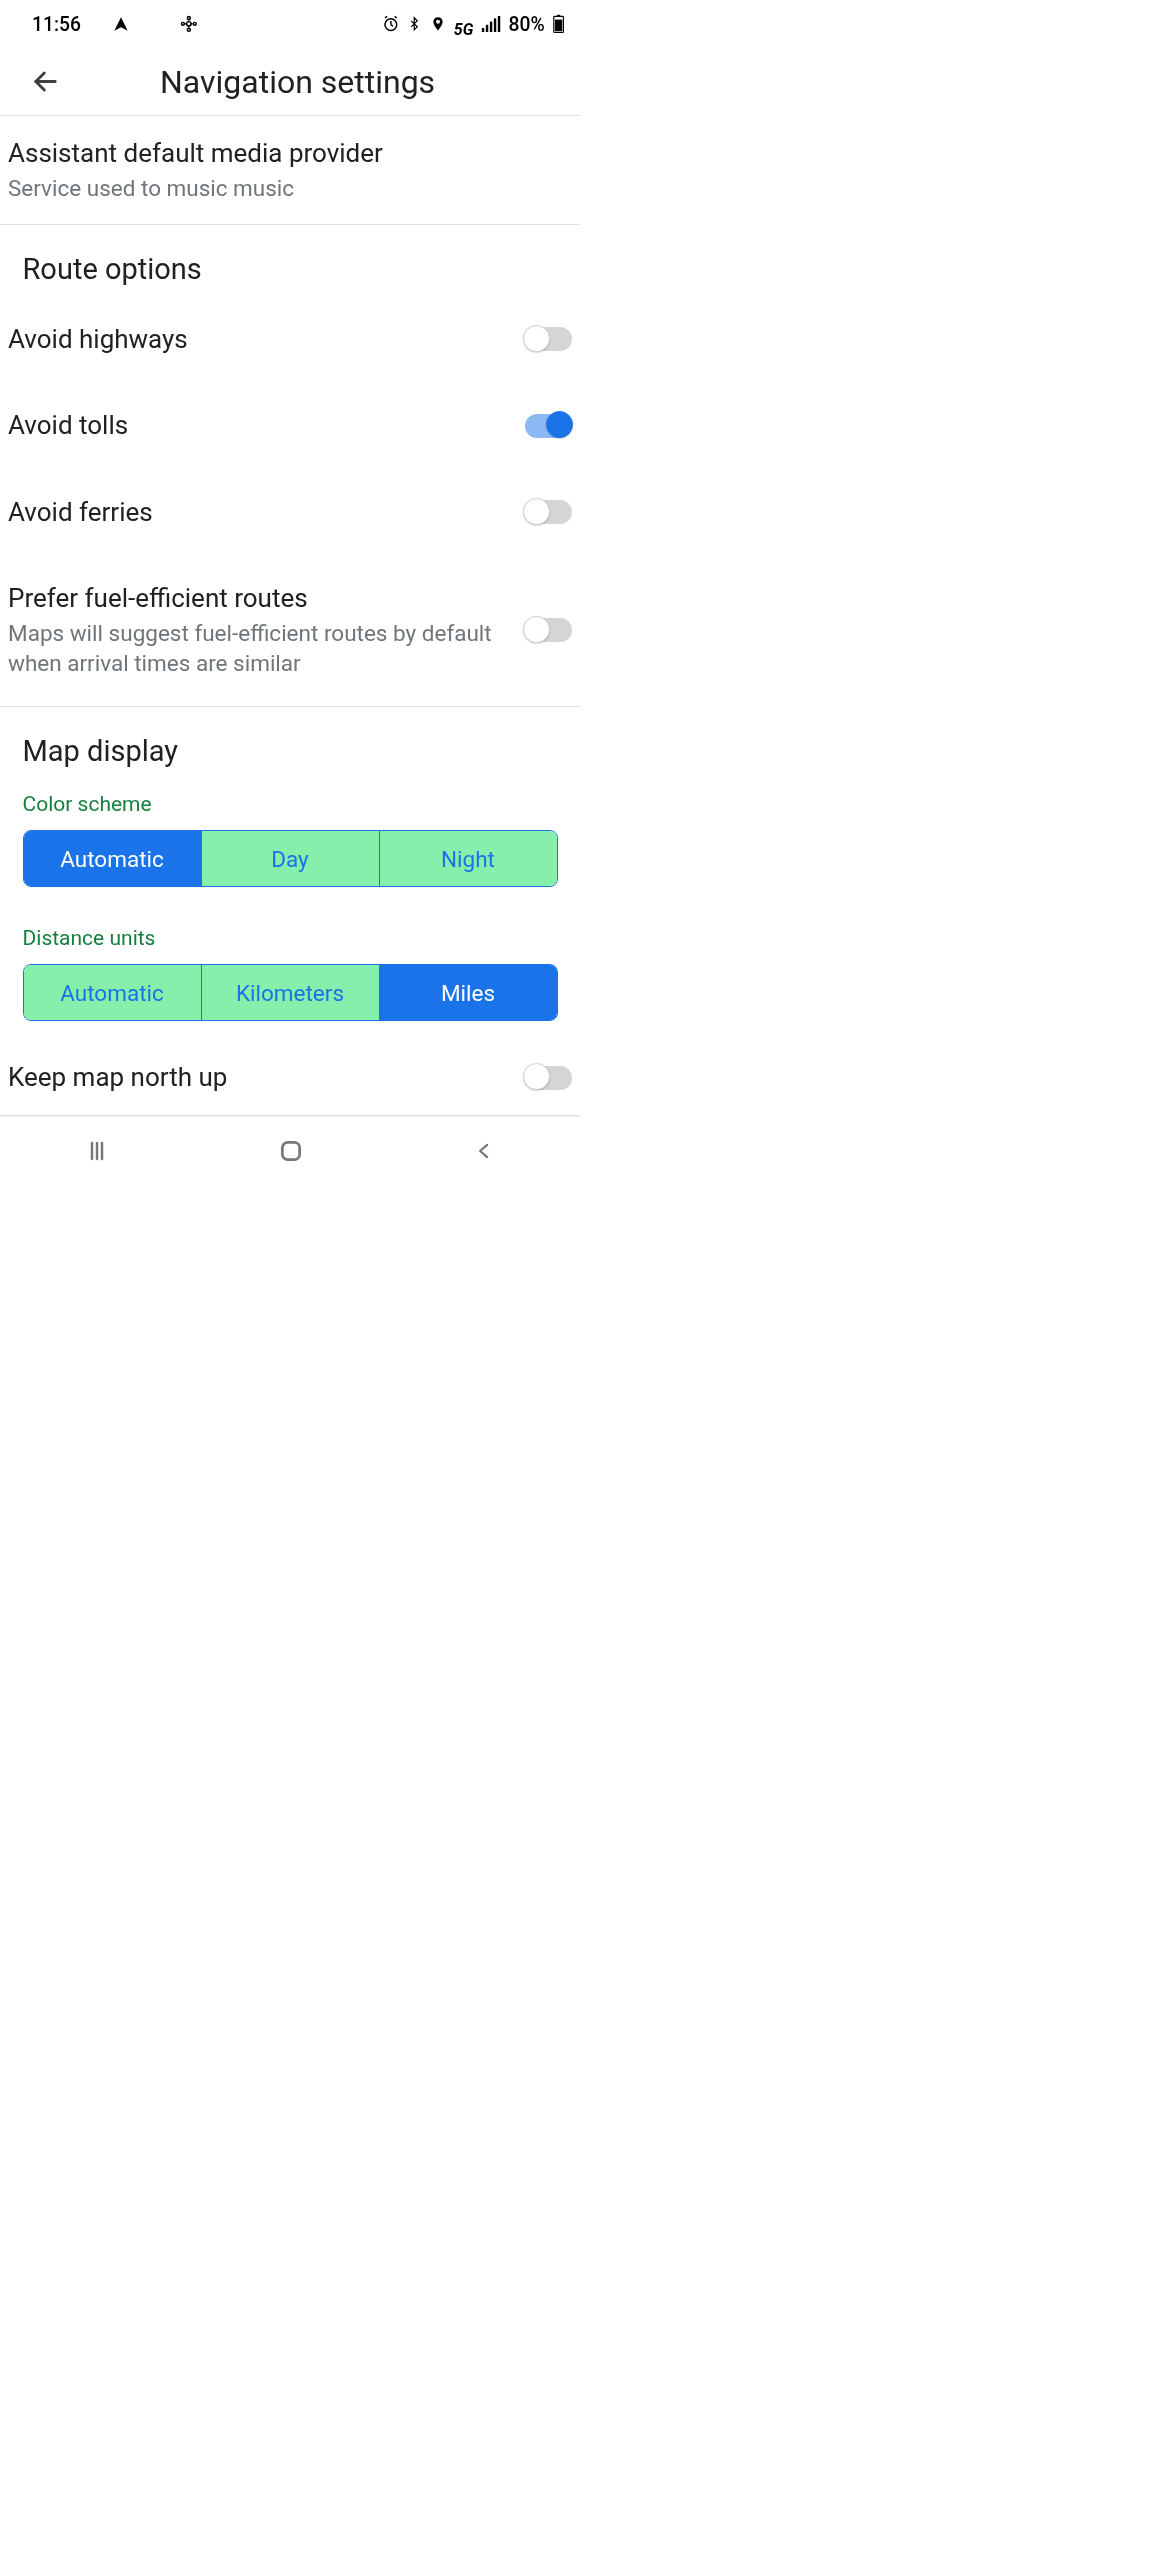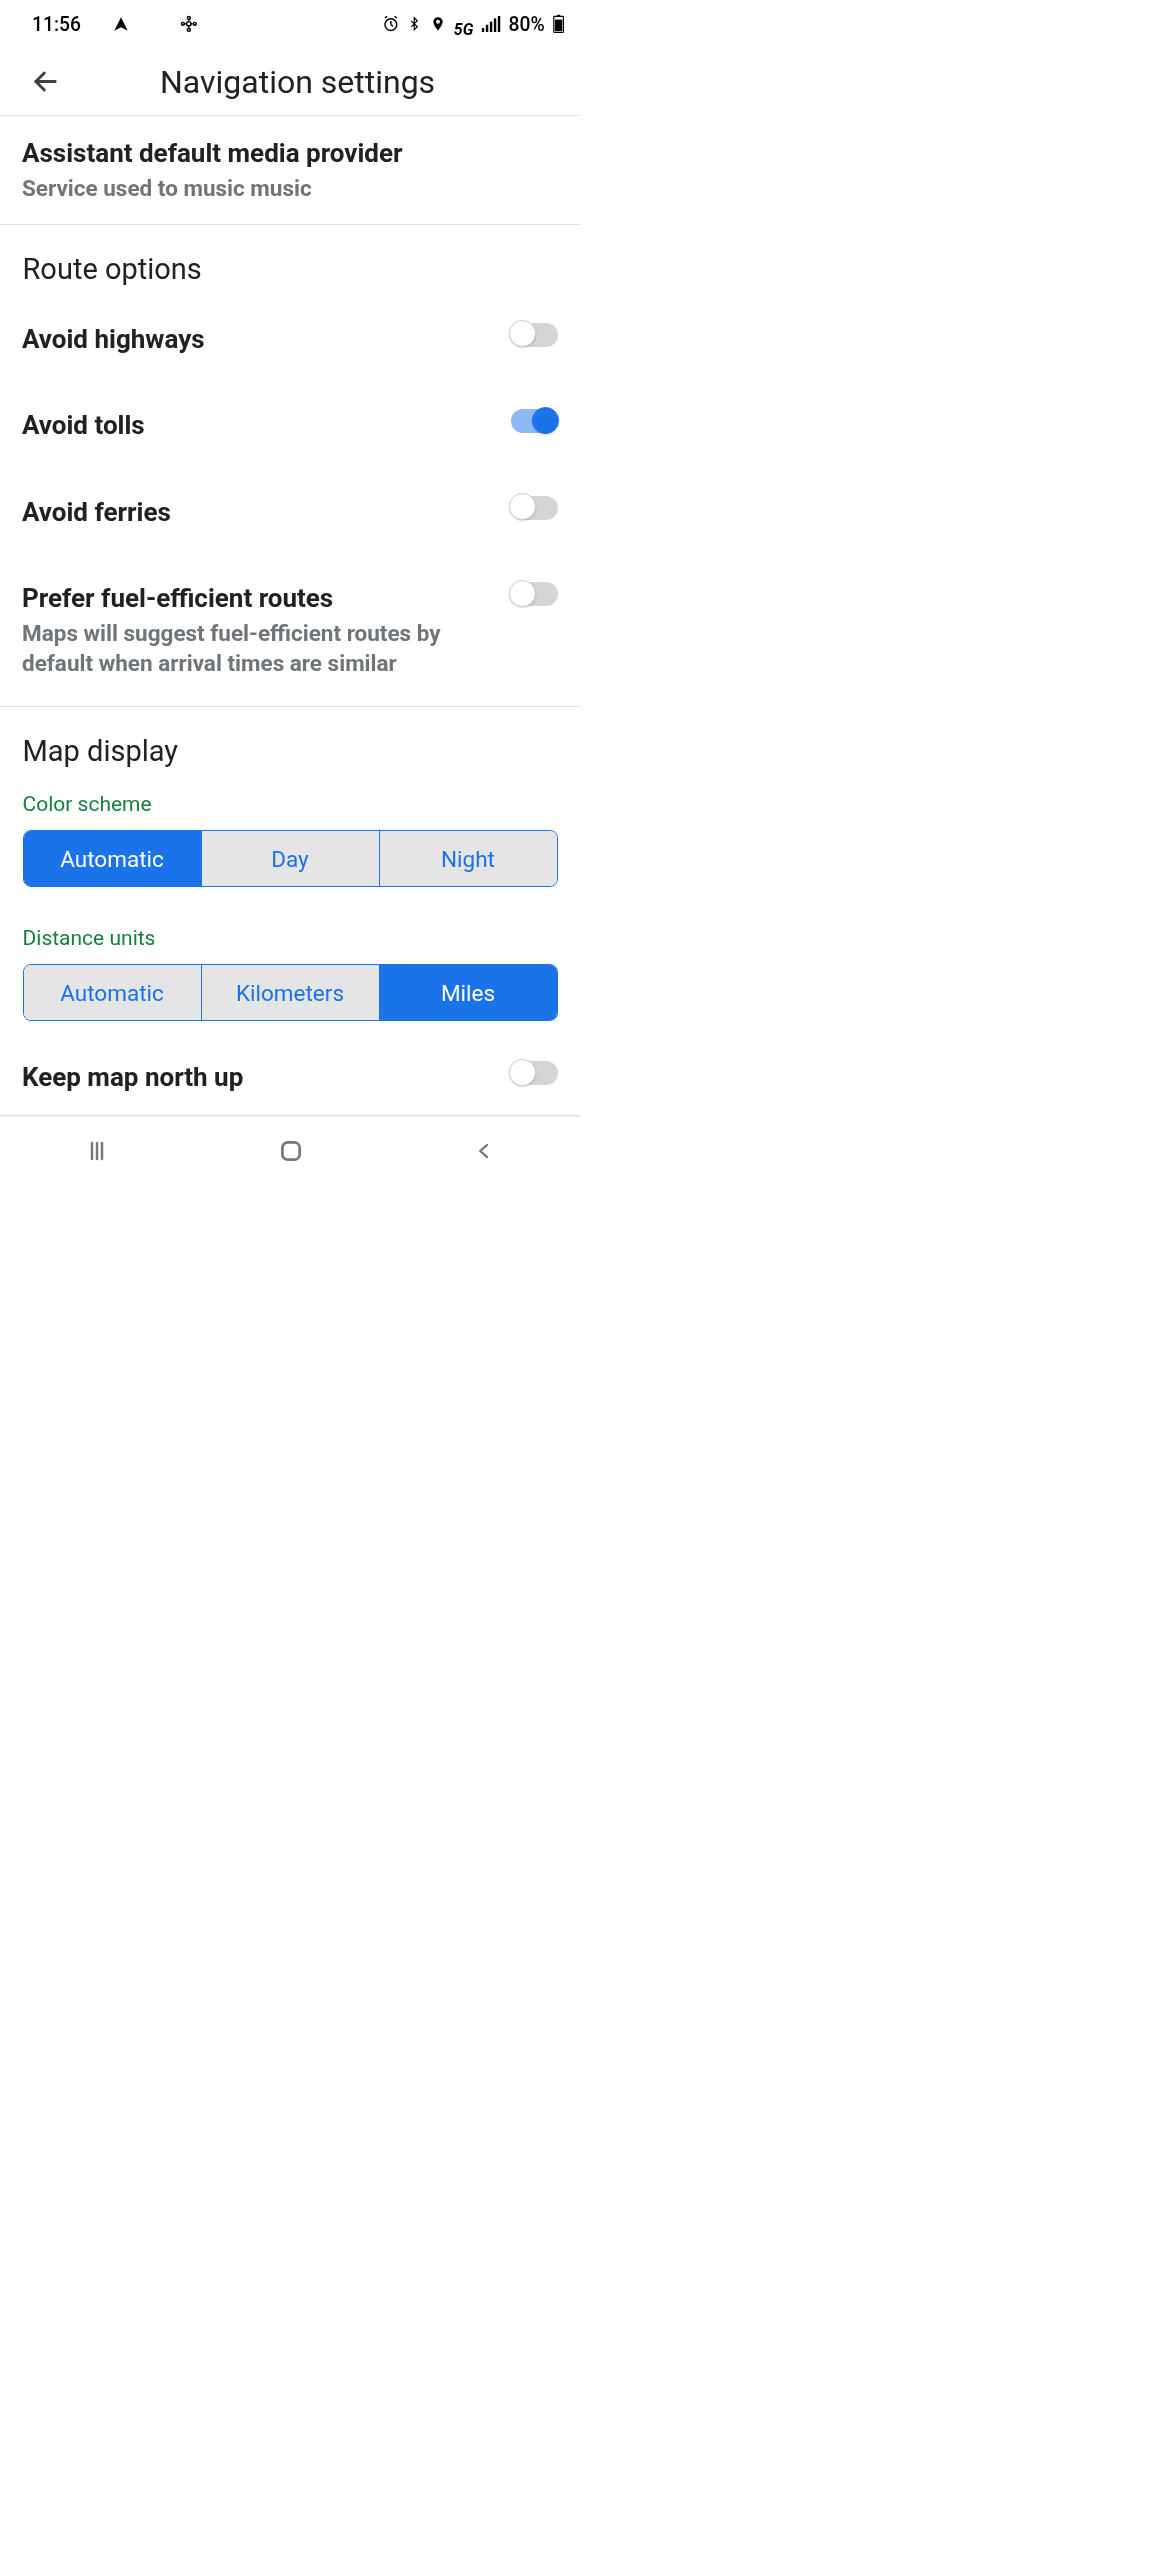--- a/index.html
+++ b/index.html
@@ -33,22 +33,22 @@
     display:flex; align-items:center; justify-content:center;
   }
   .app-title {
     font-size: 32px;
     font-weight: 400;
     color:#202124;
     margin-left:94px;
   }
   .row {
     display: flex;
-    padding: 21px 22px;
-    font-weight: bold;
+    align-items: center;
+    padding: 21px 8px;
   }
   .row .text-col { flex: 1; padding-right: 13px; }
   .row-title {
     font-size: 26px;
     color:#202124;
     line-height:1.25;
   }
   .row-sub {
     font-size: 22.5px;
     color:#70757a;
@@ -101,21 +101,21 @@
     border:1.6px solid #1a73e8;
     border-radius:8px;
     overflow:hidden;
   }
   .segment {
     flex:1;
     text-align:center;
     padding: 14.5px 0;
     font-size:22.5px;
     color:#1a73e8;
-    background:#e5e5e5;
+    background:#86efac;
   }
   .segment + .segment { border-left:1.6px solid #1a73e8; }
   .segment.selected {
     background:#1a73e8;
     color:#fff;
   }
   .nav-bar {
     position: relative;
     display:flex;
     justify-content: space-around;

